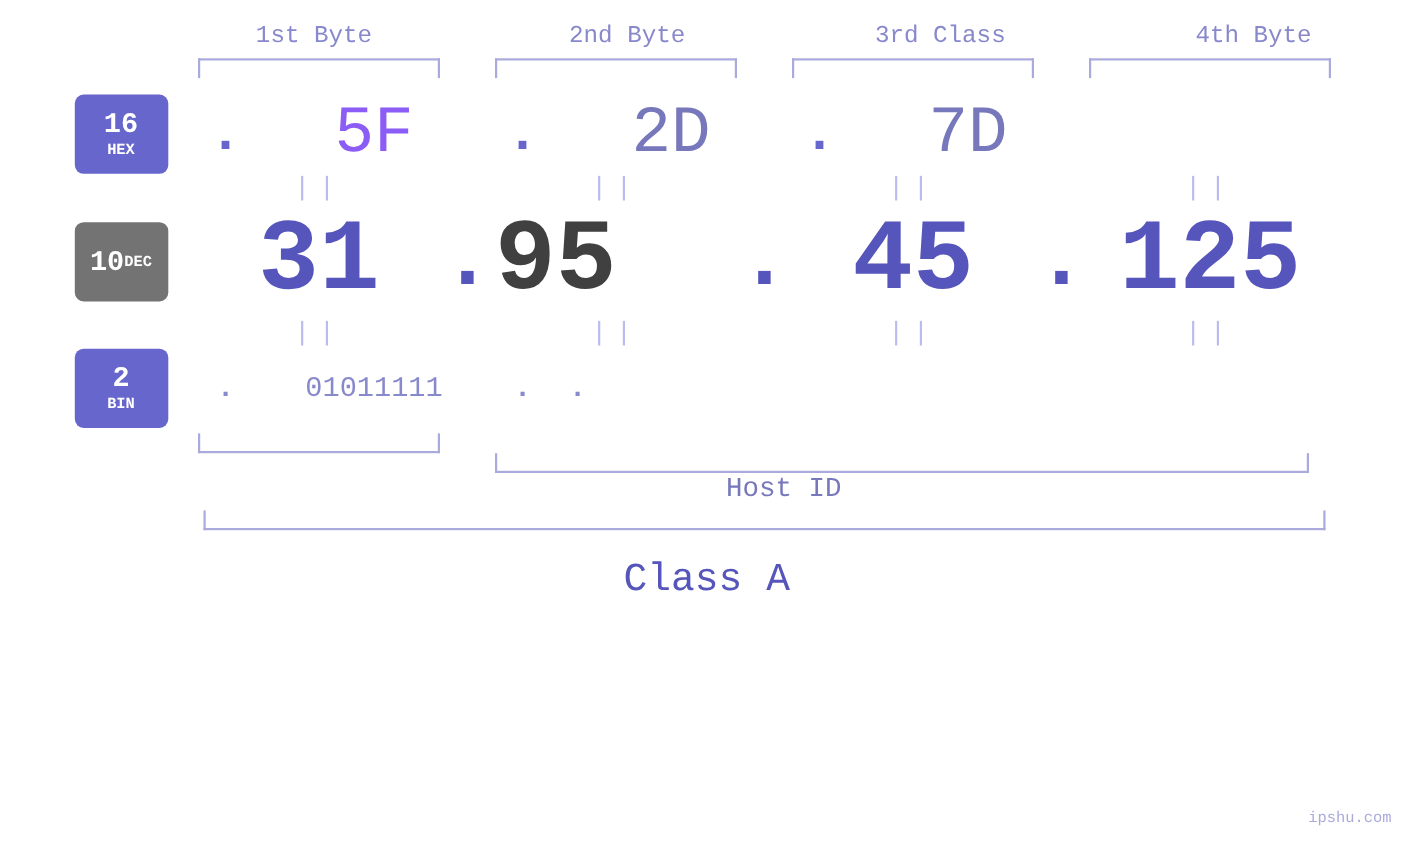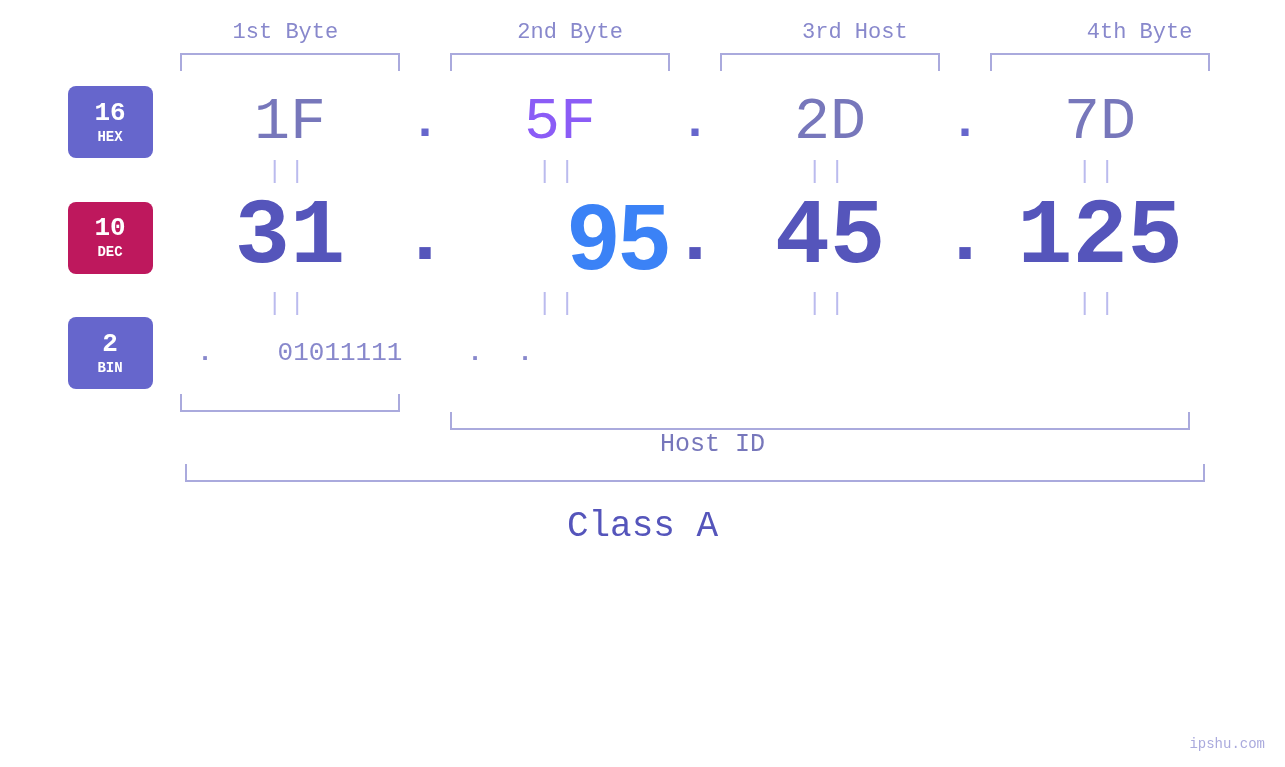--- a/index.html
+++ b/index.html
@@ -27,21 +27,21 @@
 </head>
 <body>
 
 <div class="container">
 
   <div style="display:flex; margin-left:140px; margin-bottom:8px;gap:13px;">
     <div style="width:220px; text-align:center; font-size:22px; color:#8888cc; font-family:'Courier New',monospace;">1st Byte</div>
     <div style="width:50px;"></div>
     <div style="width:220px; text-align:center; font-size:22px; color:#8888cc; font-family:'Courier New',monospace;">2nd Byte</div>
     <div style="width:50px;"></div>
-    <div style="width:220px; text-align:center; font-size:22px; color:#8888cc; font-family:'Courier New',monospace;">3rd Host</div>
+    <div style="width:220px; text-align:center; font-size:22px; color:#8888cc; font-family:'Courier New',monospace;">3rd Class</div>
     <div style="width:50px;"></div>
     <div style="width:220px; text-align:center; font-size:22px; color:#8888cc; font-family:'Courier New',monospace;">4th Byte</div>
   </div>
 
   <div style="display:flex; margin-left:140px; margin-bottom:15px;">
     <div style="width:220px; height:18px; border-top:2px solid #aaaadd; border-left:2px solid #aaaadd; border-right:2px solid #aaaadd; margin:0 0;"></div>
     <div style="width:50px;"></div>
     <div style="width:220px; height:18px; border-top:2px solid #aaaadd; border-left:2px solid #aaaadd; border-right:2px solid #aaaadd;"></div>
     <div style="width:50px;"></div>
     <div style="width:220px; height:18px; border-top:2px solid #aaaadd; border-left:2px solid #aaaadd; border-right:2px solid #aaaadd;"></div>
@@ -49,49 +49,48 @@
     <div style="width:220px; height:18px; border-top:2px solid #aaaadd; border-left:2px solid #aaaadd; border-right:2px solid #aaaadd;"></div>
   </div>
 
   <div style="display:flex; align-items:center; margin-bottom:0px;">
     <div style="width:140px; display:flex; align-items:center; justify-content:center;">
       <div style="width:85px; height:72px; background:#6666cc; border-radius:8px; display:flex; flex-direction:column; align-items:center; justify-content:center; color:white;">
         <span style="font-size:26px; font-weight:bold; line-height:1; font-family:'Courier New',monospace;">16</span>
         <span style="font-size:14px; font-weight:bold; margin-top:3px; font-family:'Courier New',monospace;">HEX</span>
       </div>
     </div>
-    <div style="width:220px; text-align:center; font-size:60px; color:#7777bb; font-family:'Courier New',monospace;">1F</div>
     <div style="width:50px; text-align:center; font-size:50px; color:#6666cc; font-weight:bold; font-family:'Courier New',monospace;">.</div>
     <div style="width:220px; text-align:center; font-size:60px; color:#8b5cf6; font-family:Liberation Mono, monospace;">5F</div>
     <div style="width:50px; text-align:center; font-size:50px; color:#6666cc; font-weight:bold; font-family:'Courier New',monospace;">.</div>
     <div style="width:220px; text-align:center; font-size:60px; color:#7777bb; font-family:'Courier New',monospace;">2D</div>
     <div style="width:50px; text-align:center; font-size:50px; color:#6666cc; font-weight:bold; font-family:'Courier New',monospace;">.</div>
     <div style="width:220px; text-align:center; font-size:60px; color:#7777bb; font-family:'Courier New',monospace;">7D</div>
   </div>
 
   <div style="display:flex; align-items:center; margin-left:140px;">
     <div style="width:220px; text-align:center; font-size:24px; color:#bbbbee; font-family:'Courier New',monospace; letter-spacing:8px;">||</div>
     <div style="width:50px;"></div>
     <div style="width:220px; text-align:center; font-size:24px; color:#bbbbee; font-family:'Courier New',monospace; letter-spacing:8px;">||</div>
     <div style="width:50px;"></div>
     <div style="width:220px; text-align:center; font-size:24px; color:#bbbbee; font-family:'Courier New',monospace; letter-spacing:8px;">||</div>
     <div style="width:50px;"></div>
     <div style="width:220px; text-align:center; font-size:24px; color:#bbbbee; font-family:'Courier New',monospace; letter-spacing:8px;">||</div>
   </div>
 
   <div style="display:flex; align-items:center; margin-bottom:0px;">
     <div style="width:140px; display:flex; align-items:center; justify-content:center;">
-      <div style="width:85px; height:72px; background:#be185d; border-radius:8px; display:flex; flex-direction:column; align-items:center; justify-content:center; color:white;">
+      <div style="width:85px; height:72px; background:#737373; border-radius:8px; display:flex; flex-direction:row; align-items:center; justify-content:center; color:white;">
         <span style="font-size:26px; font-weight:bold; line-height:1; font-family:'Courier New',monospace;">10</span>
         <span style="font-size:14px; font-weight:bold; margin-top:3px; font-family:'Courier New',monospace;">DEC</span>
       </div>
     </div>
     <div style="width:220px; text-align:center; font-size:92px; color:#5555bb; font-family:'Courier New',monospace; font-weight:bold;">31</div>
     <div style="width:50px; text-align:center; font-size:80px; color:#5555bb; font-weight:bold; font-family:'Courier New',monospace;">.</div>
-    <div style="width:220px; text-align:right; font-size:92px; color:#3b82f6; font-family:Liberation Sans, sans-serif; font-weight:bold;">95</div>
+    <div style="width:220px; text-align:left; font-size:92px; color:#404040; font-family:Liberation Mono, monospace; font-weight:bold;">95</div>
     <div style="width:50px; text-align:center; font-size:80px; color:#5555bb; font-weight:bold; font-family:'Courier New',monospace;">.</div>
     <div style="width:220px; text-align:center; font-size:92px; color:#5555bb; font-family:'Courier New',monospace; font-weight:bold;">45</div>
     <div style="width:50px; text-align:center; font-size:80px; color:#5555bb; font-weight:bold; font-family:'Courier New',monospace;">.</div>
     <div style="width:220px; text-align:center; font-size:92px; color:#5555bb; font-family:'Courier New',monospace; font-weight:bold;">125</div>
   </div>
 
   <div style="display:flex; align-items:center; margin-left:140px;">
     <div style="width:220px; text-align:center; font-size:24px; color:#bbbbee; font-family:'Courier New',monospace; letter-spacing:8px;">||</div>
     <div style="width:50px;"></div>
     <div style="width:220px; text-align:center; font-size:24px; color:#bbbbee; font-family:'Courier New',monospace; letter-spacing:8px;">||</div>

